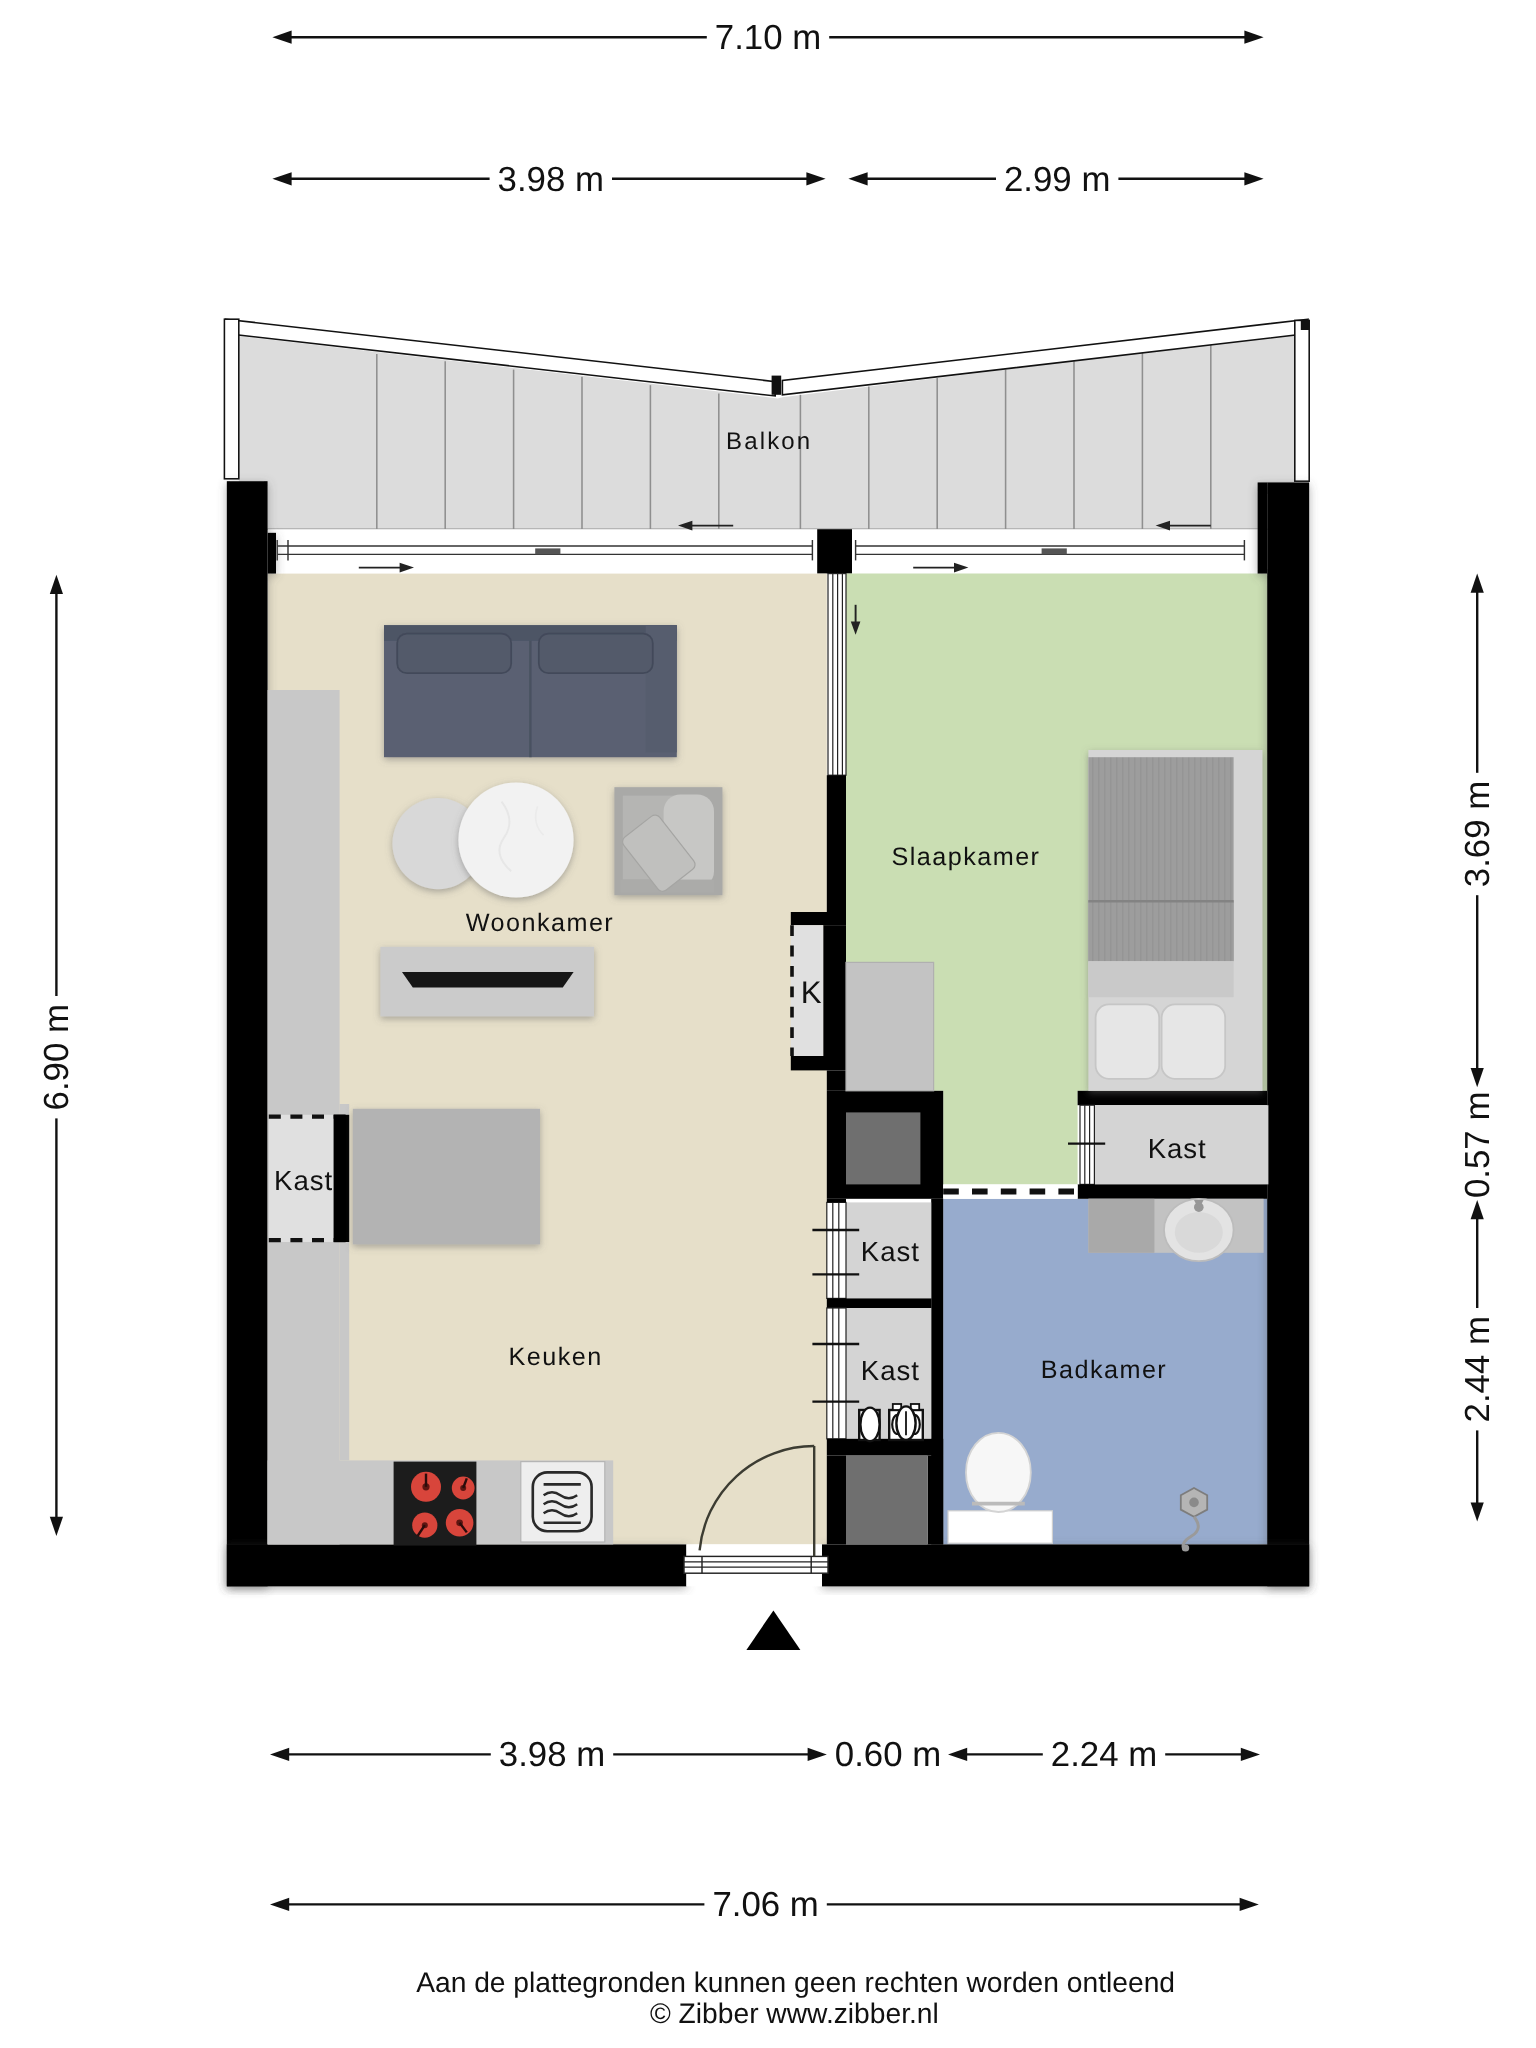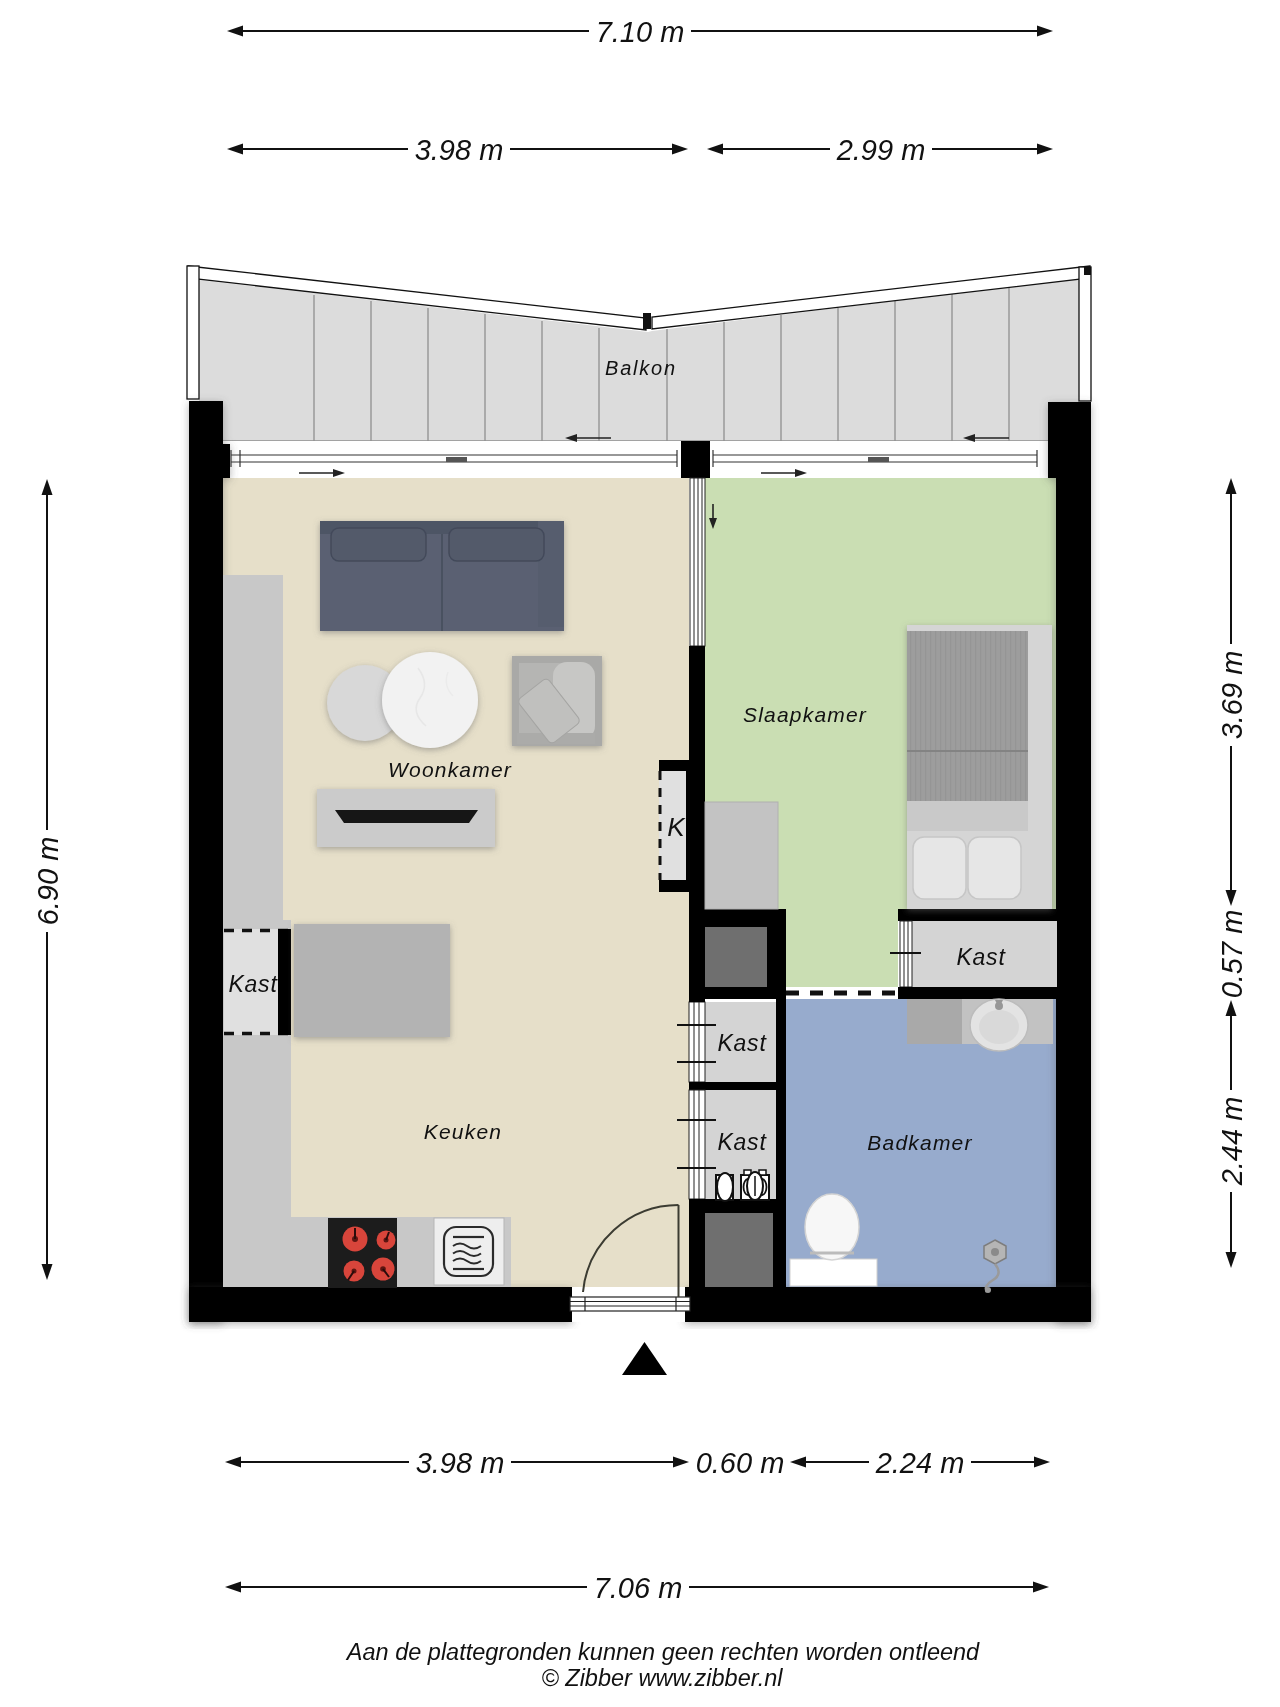--- a/index.html
+++ b/index.html
@@ -1,16 +1,16 @@
 <!DOCTYPE html>
 <html><head>
 <meta charset="utf-8">
 <style>
   html,body{margin:0;padding:0;background:#ffffff;}
-  .page{width:1280px;height:1707px;position:relative;background:#ffffff;overflow:hidden;font-style:italic;}
+  .page{width:1280px;height:1707px;position:relative;background:#ffffff;overflow:hidden;}
   text{font-family:"Liberation Sans", sans-serif;fill:#111111;}
 </style>
 </head>
 <body>
 <div class="page">
 <svg width="1280" height="1707" viewBox="0 0 1280 1707">
 <defs>
   <filter id="soft" x="-20%" y="-20%" width="140%" height="140%">
     <feDropShadow dx="0" dy="2" stdDeviation="4" flood-color="#555555" flood-opacity="0.45"></feDropShadow>
   </filter>

